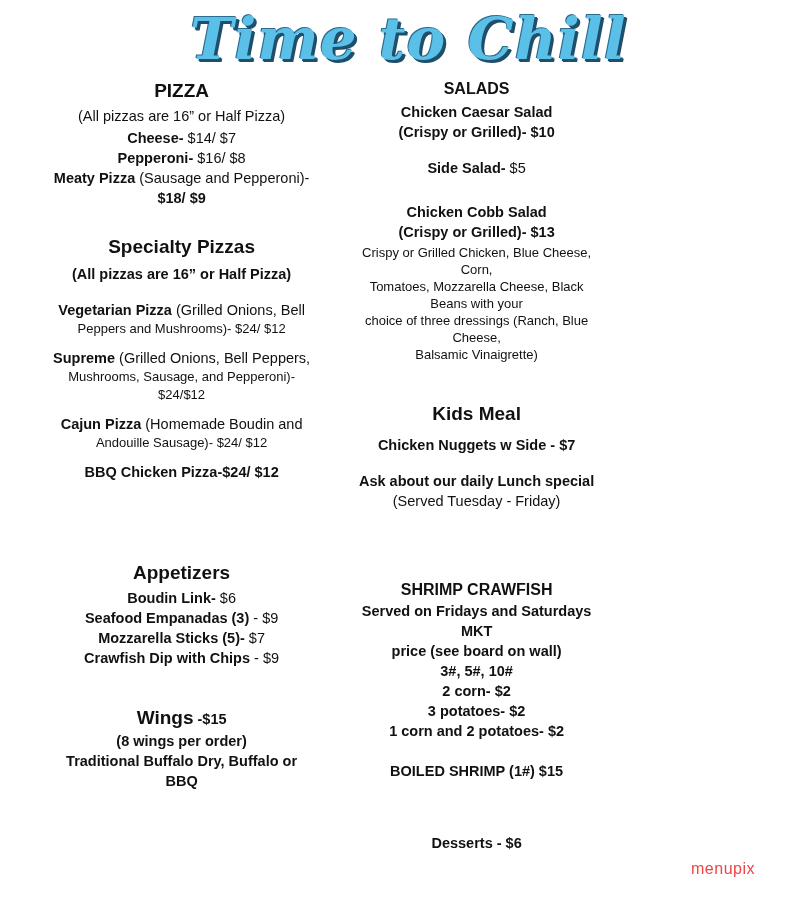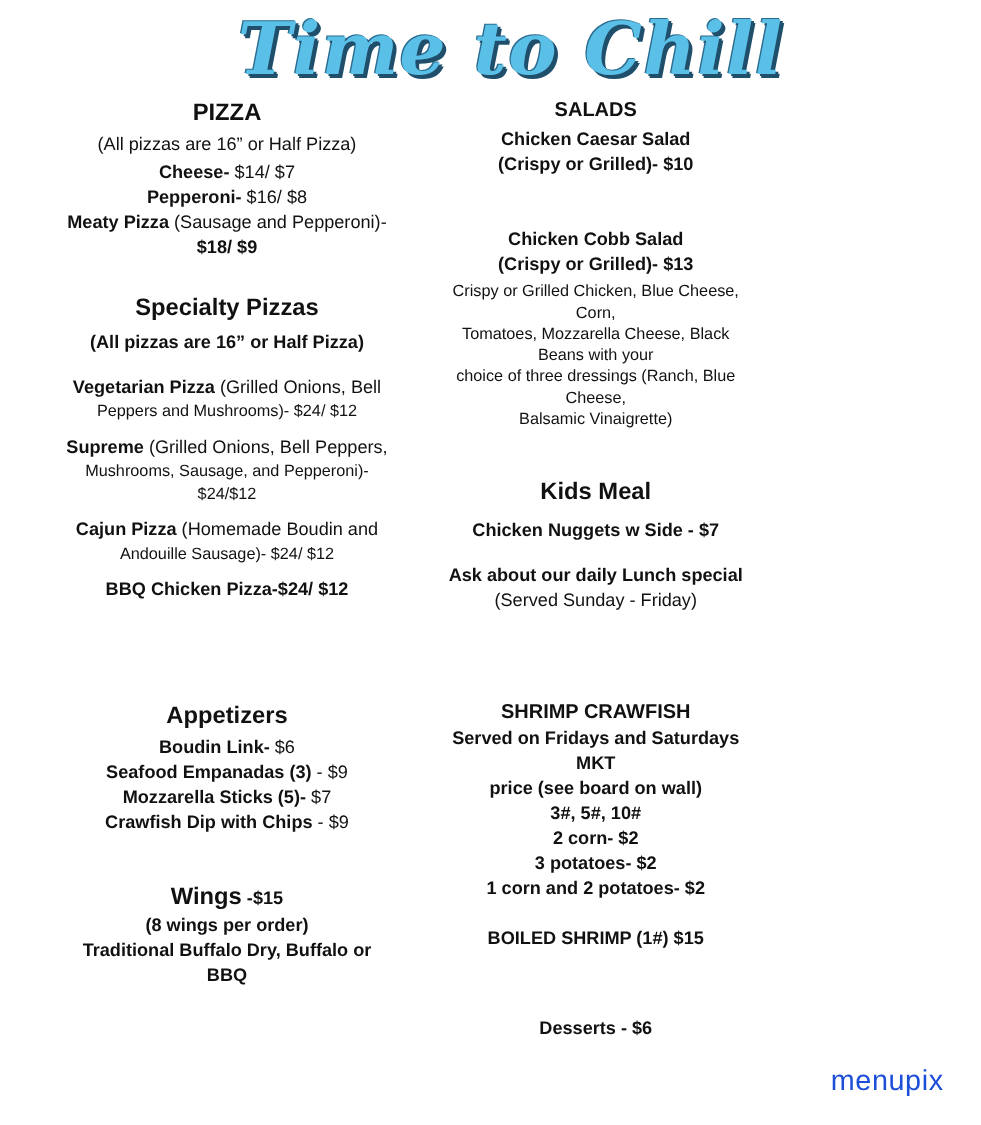--- a/index.html
+++ b/index.html
@@ -87,22 +87,22 @@
   .sp-28 { height: 28px; }
   .sp-40 { height: 40px; }
   .sp-52 { height: 52px; }
   .sp-60 { height: 60px; }
   .sp-70 { height: 70px; }
   
   .watermark {
     position: absolute;
     right: 30px;
     bottom: 22px;
-    font-size: 23px;
-    color: #1d4ed8;
+    font-size: 16px;
+    color: #ef4444;
     letter-spacing: 0.5px;
     font-family: "Liberation Sans", sans-serif;
   }
 </style>
 </head>
 <body>
 
 <div class="menu">
 
   <div class="header">
@@ -199,39 +199,42 @@
     </div>
 
     <div class="col col-right">
 
       <div class="section">
         <div class="sec-title t-md">SALADS</div>
         <div class="sp-4"></div>
         <div class="line bold">Chicken Caesar Salad</div>
         <div class="line bold">(Crispy or Grilled)- $10</div>
         <div class="sp-16"></div>
+        <div class="line">
+          <span class="nm">Side Salad-</span><span class="desc"> $5</span>
+        </div>
         <div class="sp-24"></div>
         <div class="line bold">Chicken Cobb Salad</div>
         <div class="line bold">(Crispy or Grilled)- $13</div>
         <div class="sp-2"></div>
         <div class="line tiny">Crispy or Grilled Chicken, Blue Cheese, Corn,</div>
         <div class="line tiny">Tomatoes, Mozzarella Cheese, Black Beans with your</div>
         <div class="line tiny">choice of three dressings (Ranch, Blue Cheese,</div>
         <div class="line tiny">Balsamic Vinaigrette)</div>
       </div>
 
       <div class="sp-40"></div>
 
       <div class="section">
         <div class="sec-title t-xl">Kids Meal</div>
         <div class="sp-10"></div>
         <div class="line bold">Chicken Nuggets w Side - $7</div>
         <div class="sp-16"></div>
         <div class="line bold">Ask about our daily Lunch special</div>
-        <div class="line">(Served Sunday - Friday)</div>
+        <div class="line">(Served Tuesday - Friday)</div>
       </div>
 
       <div class="sp-60"></div>
       <div class="sp-10"></div>
 
       <div class="section">
         <div class="sec-title t-md">SHRIMP CRAWFISH</div>
         <div class="sp-2"></div>
         <div class="line bold">Served on Fridays and Saturdays MKT</div>
         <div class="line bold">price (see board on wall)</div>

